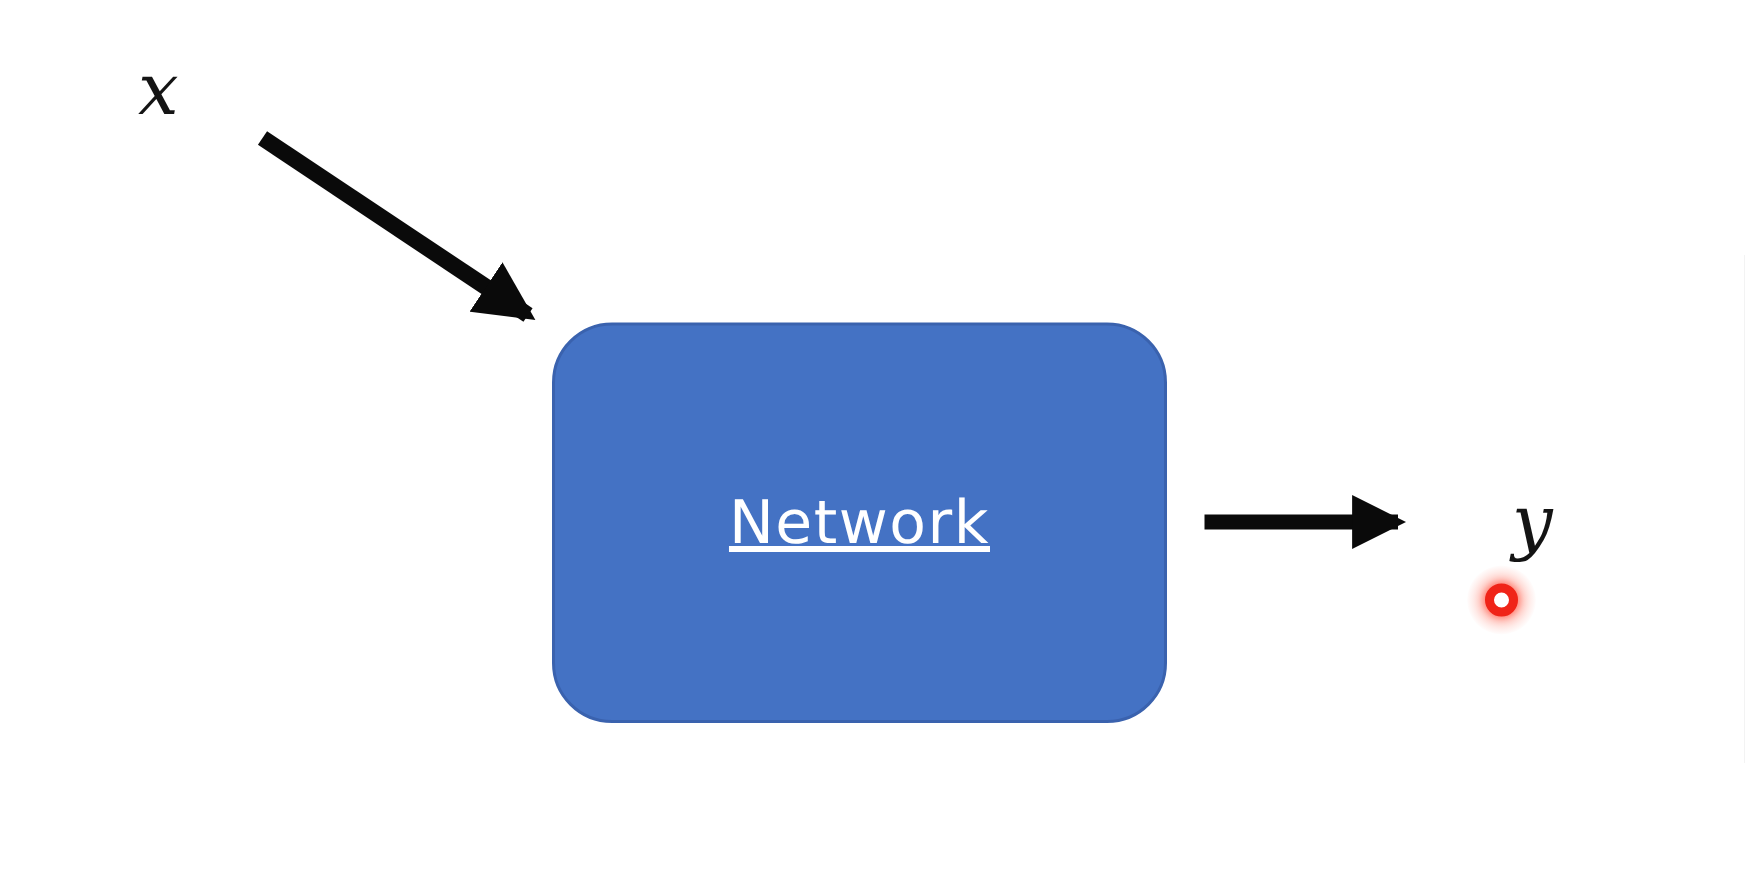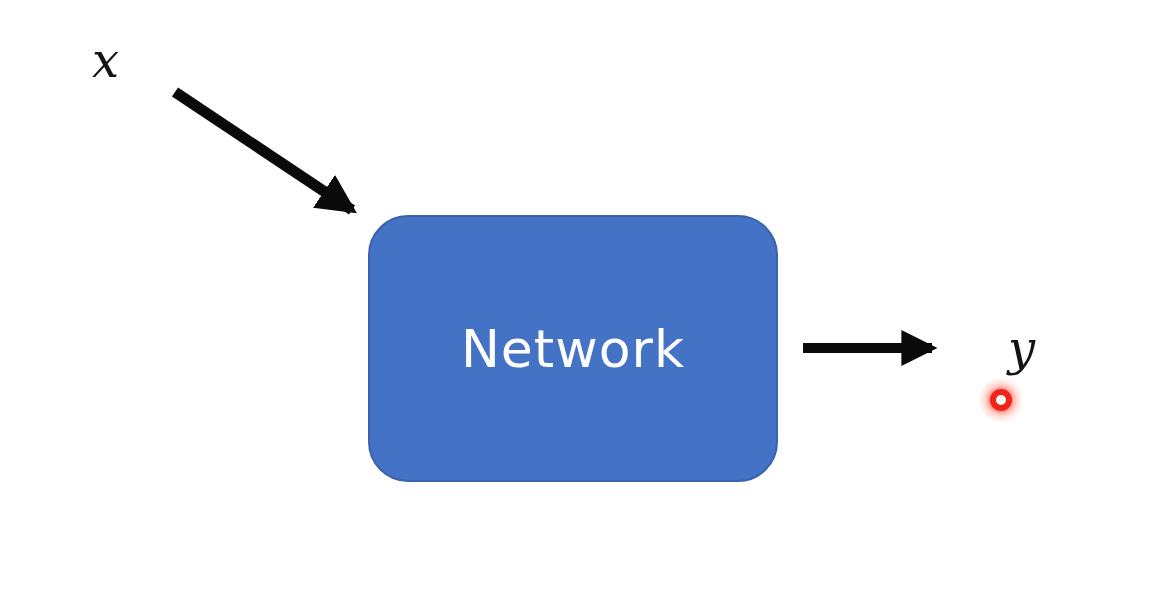--- a/index.html
+++ b/index.html
@@ -37,23 +37,24 @@
     position:absolute;
     left:368px;top:215px;
     width:410px;height:267px;
     background:var(--node-fill);
     border:2px solid var(--node-edge);
     border-radius:40px;
     display:flex;align-items:center;justify-content:center;
   }
   .network-box .node-label{
     color:var(--node-text);
-    font-size:52px;
+    font-size:40px;
     letter-spacing:1px;
     font-family:"DejaVu Sans","Liberation Sans",sans-serif;
+    text-decoration:underline;
   }
   .click-highlight{
     position:absolute;
     left:978px;top:377px;
     width:46px;height:46px;
   }
   .click-highlight .glow{
     position:absolute;inset:0;
     border-radius:50%;
     background:radial-gradient(circle,

